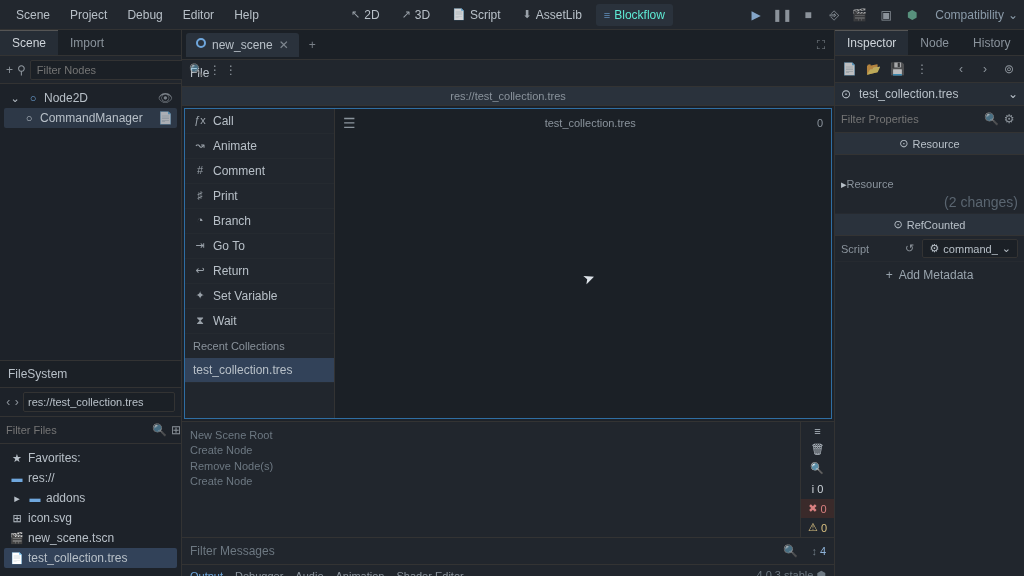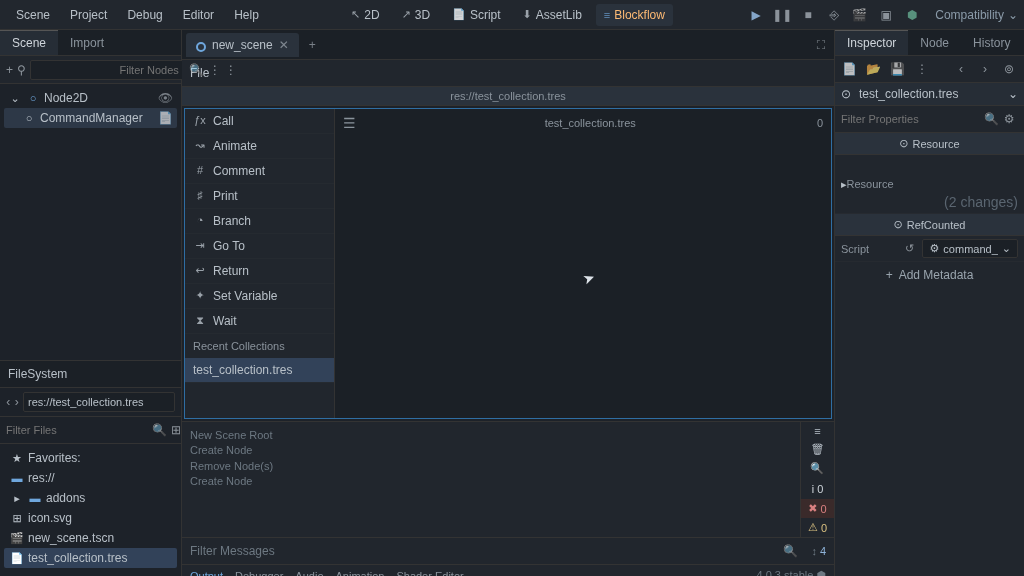--- a/index.html
+++ b/index.html
@@ -18,41 +18,41 @@
 .main { flex: 1; display: flex; min-height: 0; }
 .leftcol { width: 182px; display: flex; flex-direction: column; border-right: 1px solid #333; }
 .centercol { flex: 1; display: flex; flex-direction: column; min-width: 0; }
 .rightcol { width: 190px; border-left: 1px solid #333; display: flex; flex-direction: column; background: #21262d; }
 
 .tabs { display: flex; align-items: center; height: 26px; background: #1b2026; border-bottom: 1px solid #333; }
 .tab { padding: 5px 12px; cursor: pointer; color: #8a939c; }
 .tab.active { background: #262d36; color: #cfd5db; border-top: 1px solid #555; }
 
 .scene-tool { display: flex; align-items: center; gap: 4px; height: 28px; padding: 0 6px; border-bottom: 1px solid #333; background: #21262d; }
-.scene-tool input { flex: 1; background: #1b2026; border: 1px solid #333; color: #b8c0c8; padding: 3px 6px; border-radius: 2px; height: 20px; font-size: 11px; text-align: right; }
+.scene-tool input { flex: 1; background: #1b2026; border: 1px solid #333; color: #b8c0c8; padding: 3px 6px; border-radius: 2px; height: 20px; font-size: 11px; }
 .tree { flex: 1; padding: 4px; overflow: auto; background: #1d2229; }
 .treerow { display: flex; align-items: center; gap: 4px; padding: 3px 4px; cursor: pointer; border-radius: 2px; }
 .treerow.sel { background: #2d3847; }
 .treerow .ic { width: 14px; display: inline-flex; justify-content: center; font-size: 11px; }
 .treerow .eye { margin-left: auto; opacity: .6; }
 .indent1 { padding-left: 18px; }
 
 .fspanel { border-top: 1px solid #333; display: flex; flex-direction: column; height: 216px; }
 .fsheader { padding: 6px 8px; border-bottom: 1px solid #333; background: #1b2026; }
 .pathrow { display: flex; align-items: center; gap: 4px; padding: 4px 6px; border-bottom: 1px solid #333; }
 .pathrow input { flex: 1; background: #1b2026; border: 1px solid #333; color: #b8c0c8; padding: 3px 4px; border-radius: 2px; height: 20px; font-size: 11px; }
 .filterrow { display: flex; align-items: center; gap: 4px; padding: 4px 6px; border-bottom: 1px solid #333; }
 .filterrow input { flex: 1; background: transparent; border: none; color: #b8c0c8; font-size: 11px; outline: none; }
 .fstree { flex: 1; padding: 4px; overflow: auto; }
 .fsrow { display: flex; align-items: center; gap: 4px; padding: 3px 6px; cursor: pointer; border-radius: 2px; }
 .fsrow.sel { background: #324259; }
 .fsrow .ic { width: 14px; display: inline-flex; justify-content: center; font-size: 11px; }
 
 .etabs { display: flex; align-items: center; height: 30px; background: #1b2026; border-bottom: 1px solid #333; padding: 0 4px; gap: 2px; }
-.etab { display: flex; align-items: flex-end; gap: 6px; padding: 5px 10px; background: #2a323c; border-radius: 3px 3px 0 0; cursor: pointer; }
+.etab { display: flex; align-items: flex-start; gap: 6px; padding: 5px 10px; background: #2a323c; border-radius: 3px 3px 0 0; cursor: pointer; }
 .etab .dot { width: 10px; height: 10px; border: 2px solid #6fa7dd; border-radius: 50%; }
 .close-x { opacity: .6; cursor: pointer; }
 .plusbtn { padding: 4px 8px; opacity: .6; cursor: pointer; }
 .expand { margin-left: auto; opacity: .6; cursor: pointer; width: 18px; text-align: center; }
 
 .filerow { padding: 6px 8px; background: #21262d; border-bottom: 1px solid #333; }
 .pathbar { padding: 3px; background: #2a323c; text-align: center; color: #8a939c; font-size: 11px; border-bottom: 1px solid #333; }
 
 .editarea { flex: 1; display: flex; border: 1px solid #2f6ea3; margin: 2px; min-height: 0; background: #1d2229; }
 .cmdlist { width: 150px; border-right: 1px solid #333; overflow: auto; background: #21262d; }
@@ -118,21 +118,21 @@
     <div class="toptab">
         <span class="ic">📄</span>
         <span>Script</span>
       </div>
     <div class="toptab">
         <span class="ic">⬇</span>
         <span>AssetLib</span>
       </div>
     <div class="toptab active">
         <span class="ic" style="color:#6fa7dd">≡</span>
-        <span style="color:#fdba74">Blockflow</span>
+        <span style="color:#5eead4">Blockflow</span>
       </div>
   </div>
   <div class="right">
     <span class="iconbtn play">▶</span>
     <span class="iconbtn">❚❚</span>
     <span class="iconbtn">■</span>
     <span class="iconbtn">⎆</span>
     <span class="iconbtn">🎬</span>
     <span class="iconbtn">▣</span>
     <span class="iconbtn" style="color:#6fbf9f">⬢</span>

